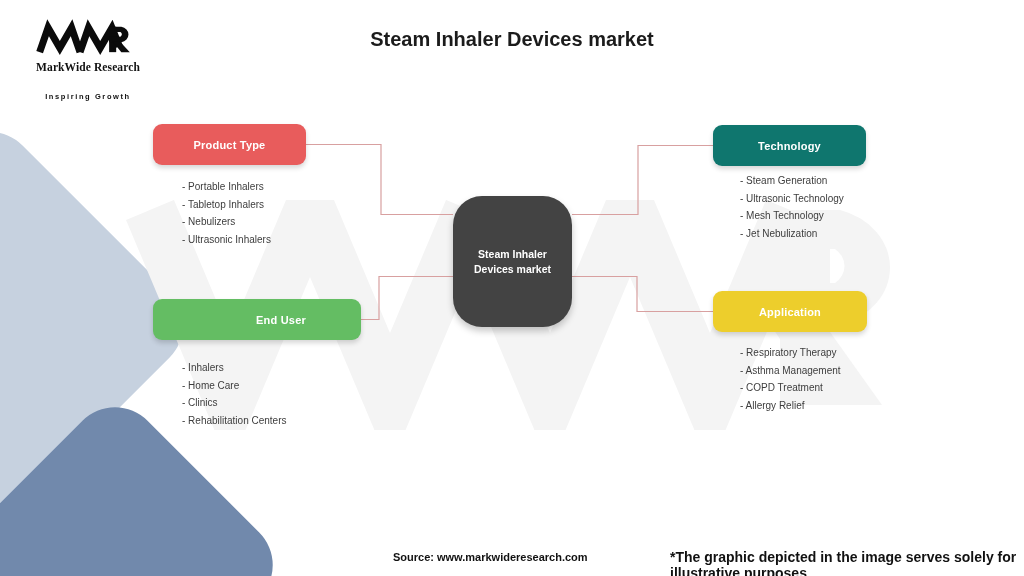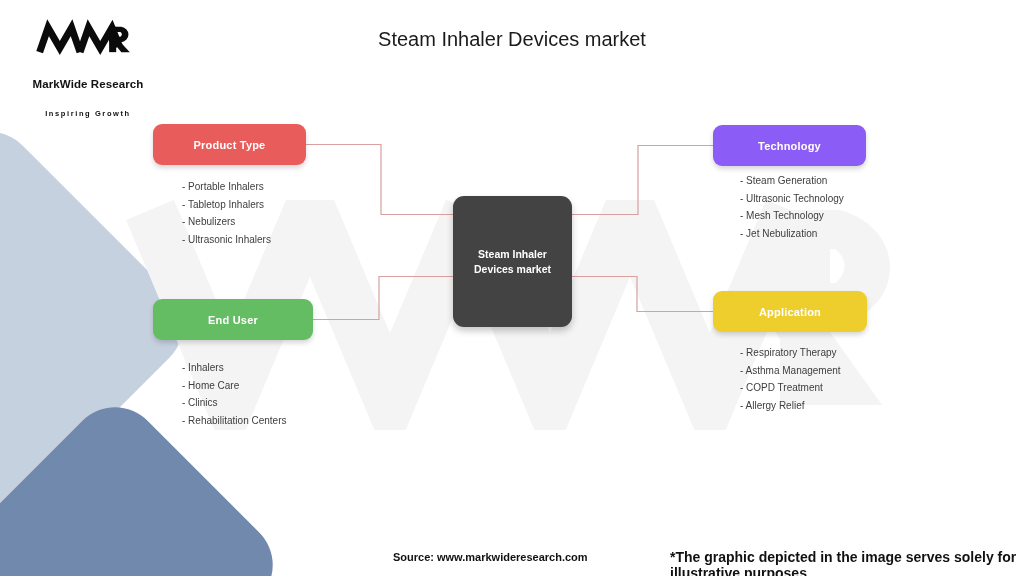--- a/index.html
+++ b/index.html
@@ -68,39 +68,40 @@
     width: 108px;
     height: 42px;
     margin: 0 auto;
     display: block;
   }
   .logo-name {
     font-size: 11.5px;
     font-weight: bold;
     color: #111111;
     letter-spacing: 0.1px;
-    margin-top: 18px;
+    margin-top: 1px;
+    font-family: Liberation Serif, serif;
   }
   .logo-tag {
     font-size: 7.5px;
     font-weight: bold;
     color: #111111;
     letter-spacing: 1.6px;
     margin-top: 19px;
   }
 
   
   .title {
     position: absolute;
     left: 0;
     top: 28px;
     width: 1024px;
     text-align: center;
     font-size: 20px;
-    font-weight: normal;
+    font-weight: bold;
     color: #1b1b1b;
   }
 
   
   .connectors {
     position: absolute;
     left: 0;
     top: 0;
   }
 
@@ -123,38 +124,38 @@
     color: #3d3d3d;
     line-height: 17.6px;
     white-space: nowrap;
   }
   .branch-list div { }
 
   
   #box-product  { left: 153px; top: 124px; width: 153px; height: 41px; background: #e85c5c; text-align: center; }
   #list-product { left: 182px; top: 178px; }
 
-  #box-enduser  { left: 153px; top: 299px; width: 160px; height: 41px; background: #64bd63; }
+  #box-enduser  { left: 153px; top: 299px; width: 160px; height: 41px; background: #64bd63; padding-left: 48px; }
   #list-enduser { left: 182px; top: 359px; }
 
-  #box-technology  { left: 713px; top: 125px; width: 153px; height: 41px; background: #8b5cf6; }
+  #box-technology  { left: 713px; top: 125px; width: 153px; height: 41px; background: #0f766e; }
   #list-technology { left: 740px; top: 172px; }
 
   #box-application  { left: 713px; top: 291px; width: 154px; height: 41px; background: #edce2c; }
   #list-application { left: 740px; top: 344px; }
 
   
   #center-node {
     position: absolute;
     left: 453px;
     top: 196px;
     width: 119px;
     height: 131px;
     background: #434343;
-    border-radius: 11px;
+    border-radius: 29px;
     display: flex;
     align-items: center;
     justify-content: center;
     text-align: center;
     color: #ffffff;
     font-size: 10.5px;
     font-weight: bold;
     line-height: 15px;
     box-shadow: 0 4px 7px rgba(0,0,0,0.22);
   }

